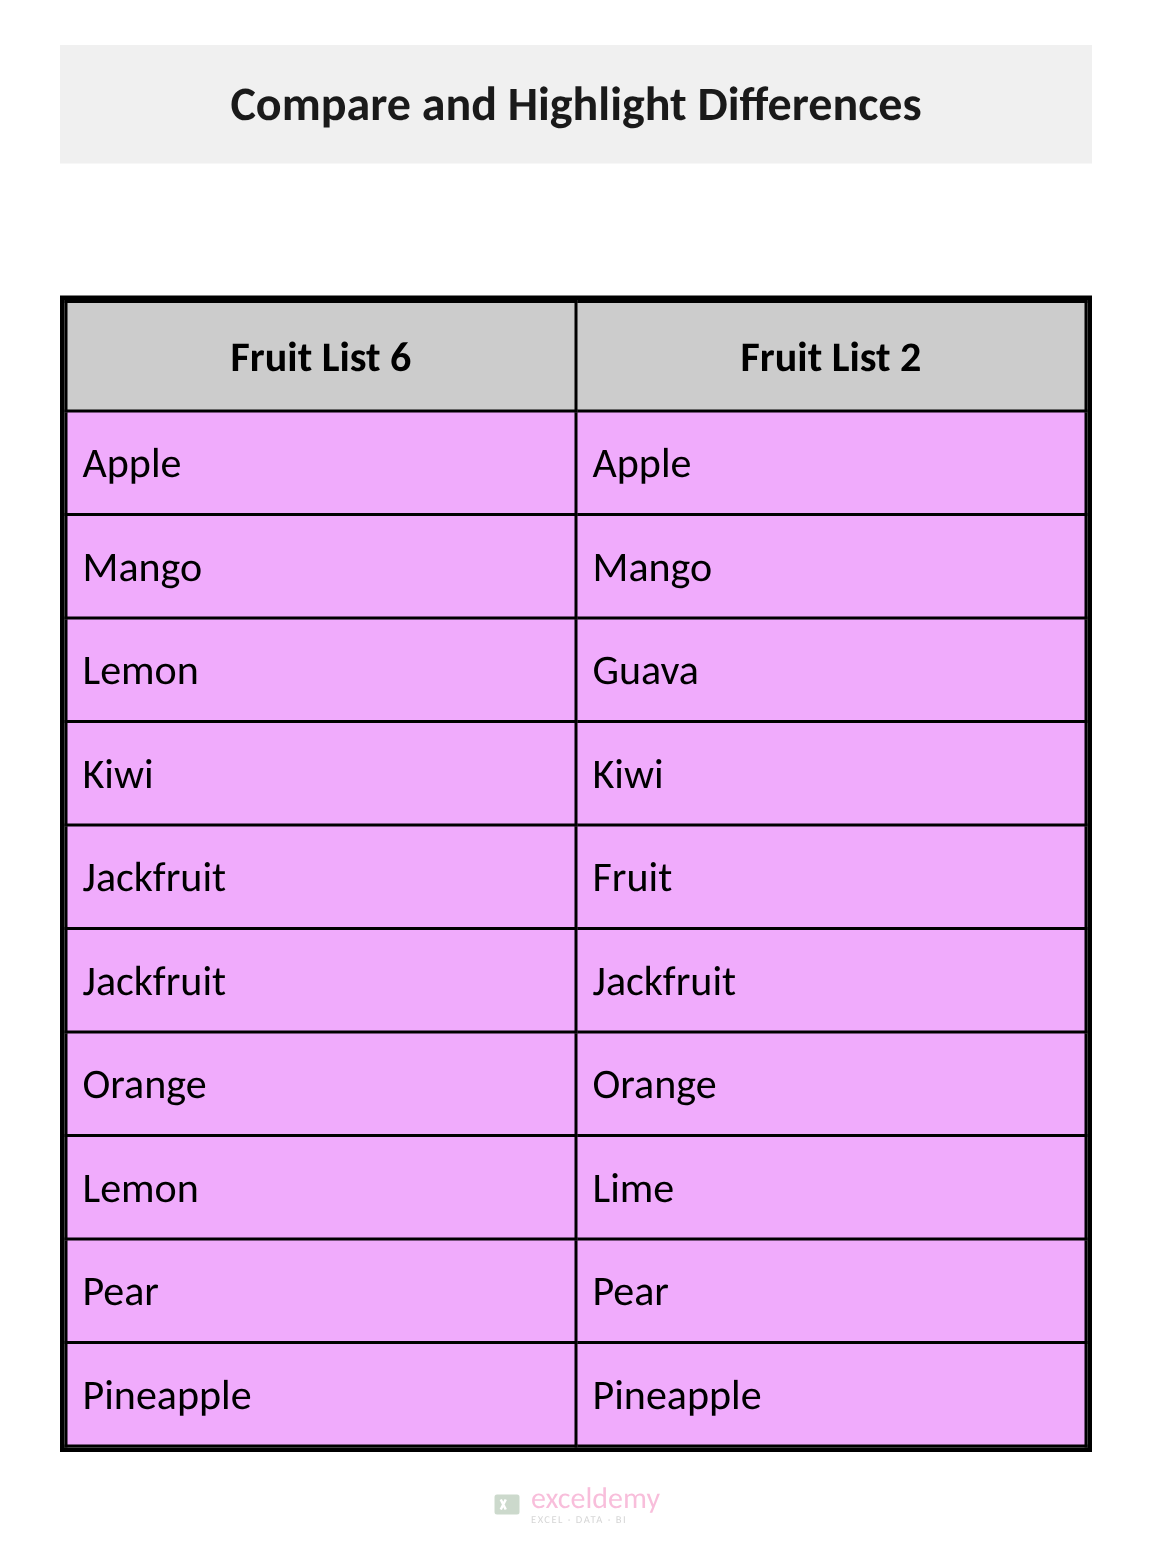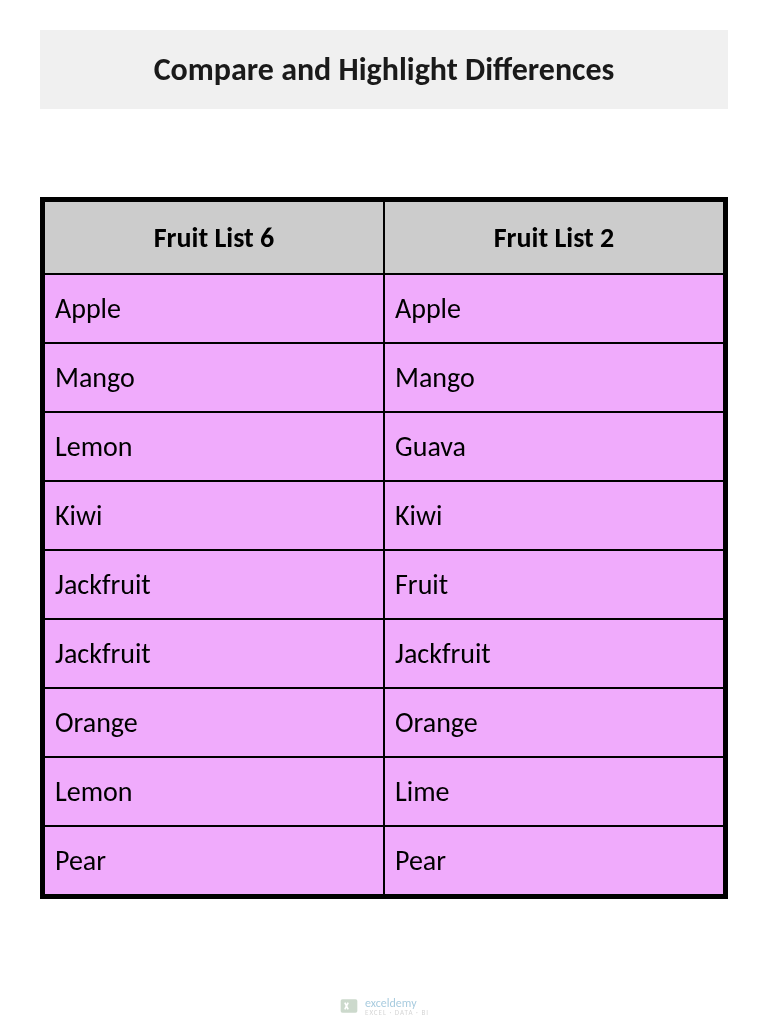--- a/index.html
+++ b/index.html
@@ -62,22 +62,22 @@
     .watermark-icon {
       width: 20px;
       height: 20px;
     }
     .watermark-text {
       display: flex;
       flex-direction: column;
       line-height: 1;
     }
     .watermark-brand {
-      font-size: 12px;
-      color: #0369a1;
+      font-size: 20px;
+      color: #ec4899;
       font-weight: 500;
     }
     .watermark-tag {
       font-size: 7px;
       color: #888;
       letter-spacing: 1px;
     }
   </style>
 </head>
 <body>
@@ -124,20 +124,24 @@
         <td>Orange</td>
       </tr>
       <tr>
         <td>Lemon</td>
         <td>Lime</td>
       </tr>
       <tr>
         <td>Pear</td>
         <td>Pear</td>
       </tr>
+      <tr>
+        <td>Pineapple</td>
+        <td>Pineapple</td>
+      </tr>
     </tbody>
   </table>
 </div>
 
 <div class="watermark">
   <svg class="watermark-icon" viewBox="0 0 24 24" fill="#4a7a4a">
     <rect x="2" y="4" width="20" height="16" rx="2" fill="#4a7a4a" opacity="0.8"></rect>
     <path d="M7 8 L11 16 M11 8 L7 16" stroke="#fff" stroke-width="2" fill="none"></path>
   </svg>
   <div class="watermark-text">

